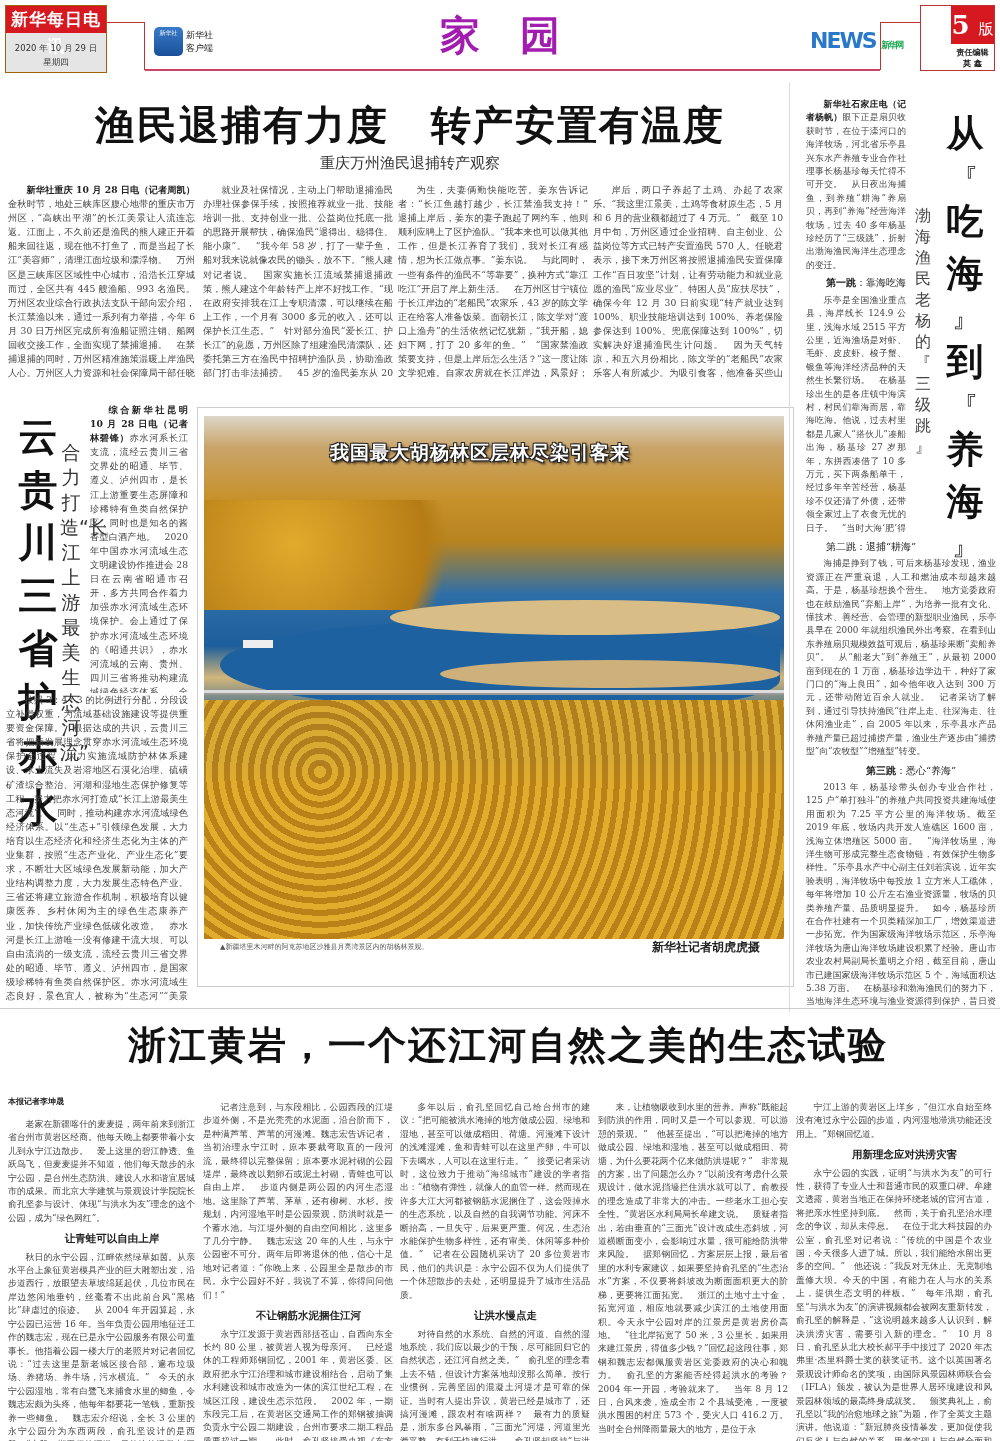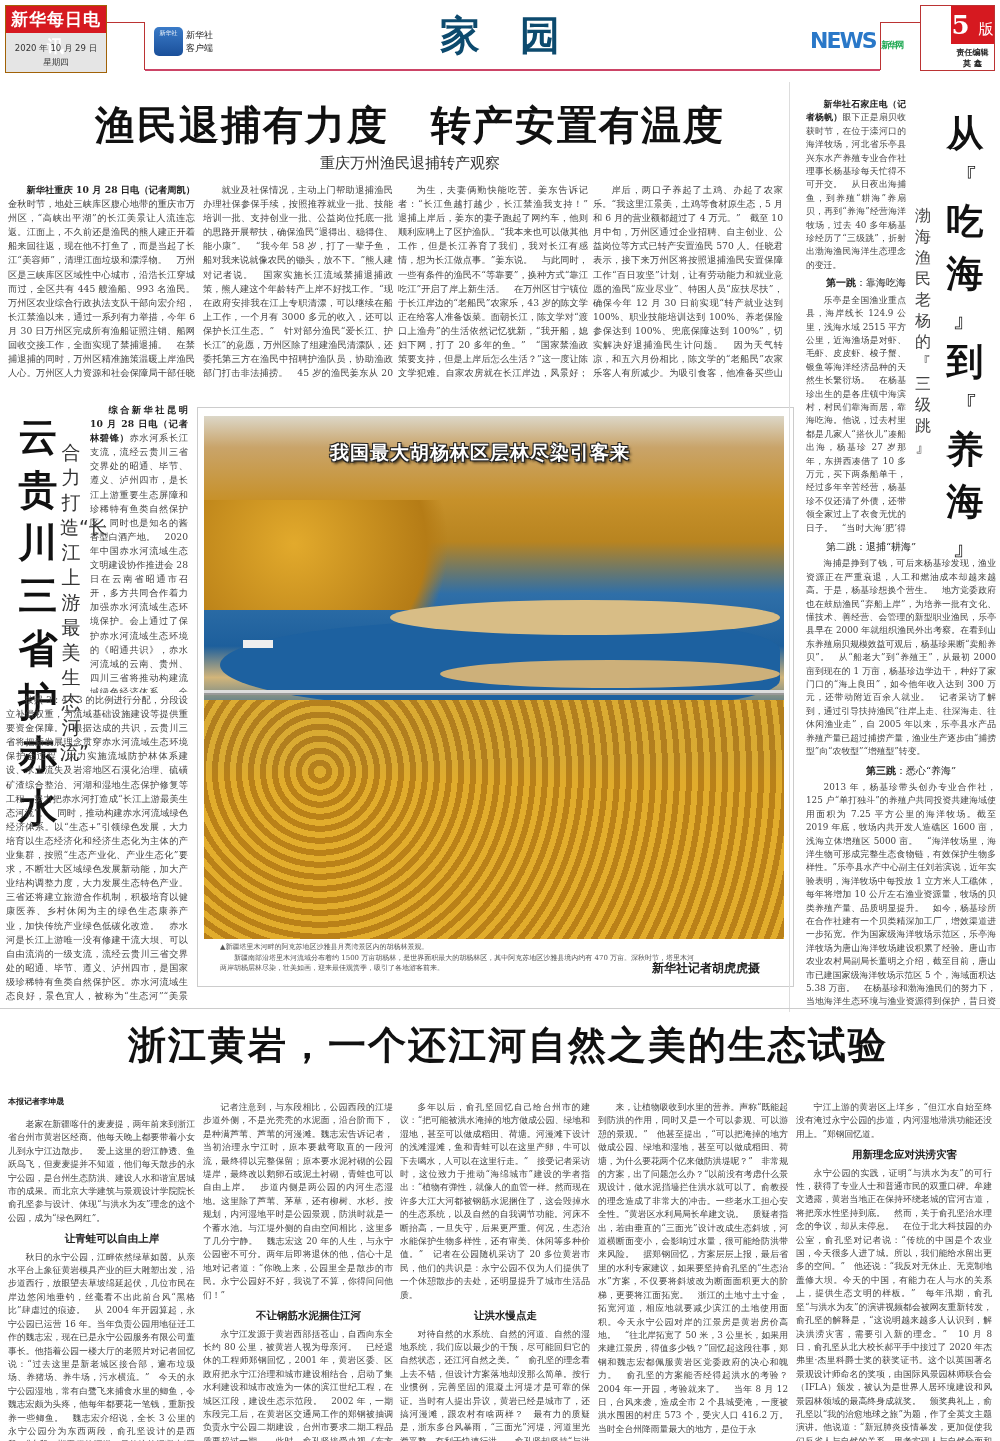--- a/index.html
+++ b/index.html
@@ -5,21 +5,21 @@
   * { box-sizing: border-box; margin: 0; padding: 0; }
   body { width: 1000px; height: 1441px; background: #fff; font-family: "DejaVu Serif", "Liberation Serif", serif; color: #222; position: relative; overflow: hidden; }
   .abs { position: absolute; }
   .masthead-box { left: 5px; top: 5px; width: 102px; height: 68px; border: 1px solid #a16207; background: #e5e5e5; }
   .masthead-red { background: #d61920; color: #fff; font-weight: bold; font-size: 17px; text-align: center; height: 27px; line-height: 27px; letter-spacing: 1px; }
   .masthead-date { font-family: "DejaVu Sans", sans-serif; font-size: 8.5px; text-align: center; margin-top: 8px; line-height: 14px; color: #333; }
   .header-line { left: 107px; top: 22px; width: 38px; height: 48px; border-top: 1px solid #b33; border-right: 1px solid #b33; }
   .header-bottom2 { left: 145px; top: 69px; width: 735px; height: 2px; background: #c46; }
   .xhs-logo { left: 154px; top: 27px; width: 29px; height: 29px; background: linear-gradient(#3a7bc8,#1a4f9a); border-radius: 5px; color:#fff; font-size:6px; text-align:center; line-height: 12px; font-family: "DejaVu Sans", sans-serif; }
   .xhs-label { left: 186px; top: 29px; font-family: "DejaVu Sans", sans-serif; font-size: 9px; line-height: 13px; color:#222; }
-  .section-title { left: 440px; top: 8px; font-size: 40px; color: #0c4a6e; font-weight: bold; letter-spacing: 40px; font-family: "DejaVu Serif", serif; }
+  .section-title { left: 440px; top: 8px; font-size: 40px; color: #a21caf; font-weight: bold; letter-spacing: 40px; font-family: "DejaVu Serif", serif; }
   .news-logo { left: 810px; top: 28px; font-family: "DejaVu Sans", sans-serif; font-weight: bold; color:#2a78c8; font-size: 22px; letter-spacing:-2px; }
   .news-logo small { font-size: 9px; color: #2a5; }
   .page-line { left: 880px; top: 22px; width: 40px; height: 48px; border-top: 1px solid #b33; border-left: 1px solid #b33; }
   .pagebox { left: 920px; top: 5px; width: 75px; height: 66px; border: 1px solid #b33; padding-left: 30px; }
   .pagebox-red { background: #d61920; color:#fff; height: 38px; text-align:center; line-height: 38px; font-weight:bold; font-size: 26px; }
   .pagebox-red span { font-size: 15px; font-weight: normal; }
   .pagebox-ed { font-family:"DejaVu Sans",sans-serif; font-size: 8px; text-align:center; line-height: 11px; margin-top: 3px; font-weight:bold; }
   .hl1 { left: 40px; top: 98px; width: 740px; text-align:center; font-family: "DejaVu Sans", sans-serif; font-weight: 900; font-size: 40px; letter-spacing: 2px; color: #111; }
   .sub1 { left: 40px; top: 154px; width: 740px; text-align:center; font-size: 15px; color:#333; }
   .body-text { font-size: 9.2px; line-height: 14.1px; color: #444; text-align: justify; overflow: hidden; }
@@ -109,21 +109,20 @@
 <div class="abs forest1"></div>
 <div class="abs river1"></div>
 <div class="abs sandbar"></div>
 <div class="abs sandbar2"></div>
 <div class="abs boat"></div>
 <div class="abs bridge"></div>
 <div class="abs forest2"></div>
 <div class="abs photo-title">我国最大胡杨林区层林尽染引客来</div>
 <div class="abs caption">
   <div>▲新疆塔里木河畔的阿克苏地区沙雅县月亮湾景区内的胡杨林景观。</div>
-  <div style="text-indent:2em; padding-right: 80px;">新疆南部沿塔里木河流域分布着约 1500 万亩胡杨林，是世界面积最大的胡杨林区，其中阿克苏地区沙雅县境内约有 470 万亩。深秋时节，塔里木河两岸胡杨层林尽染，壮美如画，迎来最佳观赏季，吸引了各地游客前来。</div>
   <span class="credit">新华社记者胡虎虎摄</span>
 </div>
 
 <div class="abs right-col-border"></div>
 <div class="abs rv-main">
   <div>从</div>
   <div style="font-weight:normal;font-size:26px;line-height:36px">『</div>
   <div>吃</div>
   <div>海</div>
   <div style="font-weight:normal;font-size:26px;line-height:36px">』</div>

